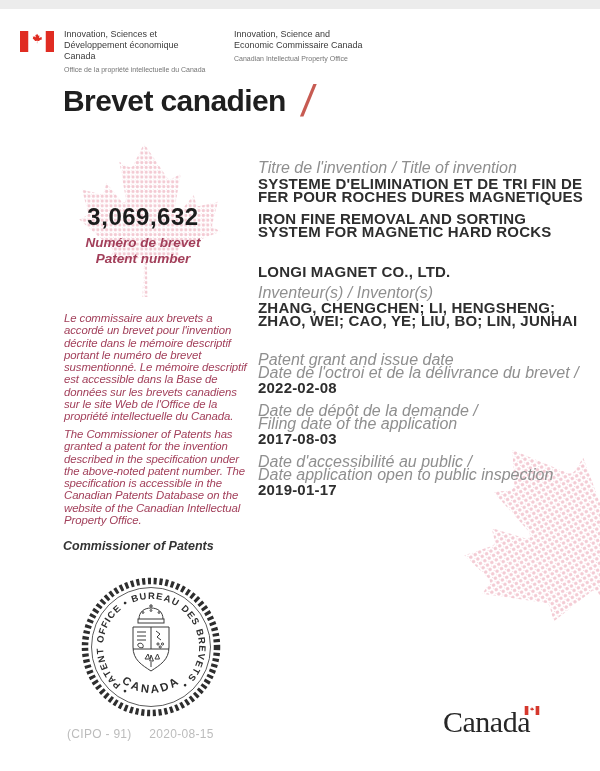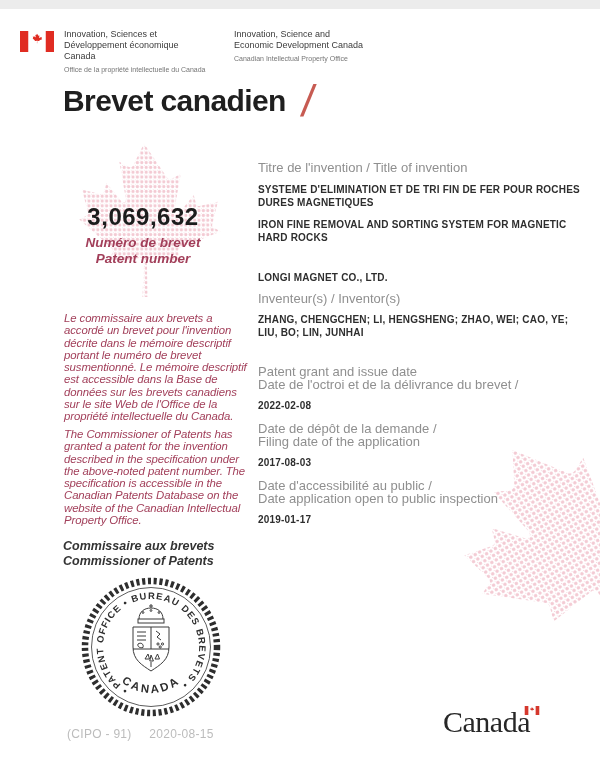--- a/index.html
+++ b/index.html
@@ -37,22 +37,22 @@
   .notice-en{top:427px;}
   .signature{position:absolute;left:63px;top:539px;
     font-size:12.5px;font-style:italic;font-weight:700;color:#333333;line-height:15px;}
 
   
   .seal{position:absolute;left:75px;top:571px;width:152px;height:152px;}
   .seal text{font-family:"Liberation Sans",sans-serif;}
 
   
   .details{position:absolute;left:258px;top:162px;width:332px;}
-  .label{font-size:13px;color:#8f8f8f;line-height:12.5px;}
-  .value{font-size:10px;font-weight:700;color:#2e2e2e;line-height:13px;letter-spacing:0.2px;margin-top:8px;}
+  .label{font-size:16px;color:#8f8f8f;line-height:12.5px;font-style:italic;}
+  .value{font-size:15px;font-weight:700;color:#2e2e2e;line-height:13px;letter-spacing:0.2px;margin-top:2px;}
   .mb-sm{margin-bottom:9px;}
   .mb-lg{margin-bottom:27px;}
   .date-block{margin-bottom:11px;}
 
   
   .cipo{position:absolute;left:67px;top:727px;font-size:12px;color:#bcbcbc;letter-spacing:0.3px;text-align:center;}
   .cipo span{margin-right:14px;}
   .wordmark{position:absolute;left:443px;top:705px;width:120px;}
   .wordmark-text{font-family:"Liberation Serif",serif;font-size:30px;color:#272727;letter-spacing:-0.5px;}
   .wordmark-flag{position:absolute;left:81px;top:1px;width:16px;height:9px;}
@@ -92,41 +92,40 @@
         <path fill="#e02c22" d="M50,1 l-4.8,9 c-0.5,1 -1.6,1.1 -2.6,0.6 l-3.8,-2 2.8,14.7 c0.6,2.7 -1.3,2.7 -2.2,1.5 l-6.5,-7.3 -1.1,3.7 c-0.1,0.5 -0.7,1 -1.5,0.9 l-8.4,-1.8 2.2,8 c0.5,1.8 0.8,2.5 -0.5,3 l-3,1.4 14.4,11.7 c0.6,0.5 0.9,1.3 0.6,2 l-1.2,4.1 c5,-0.6 9.4,-1.4 14.4,-1.9 0.4,0 1.2,0.7 1.2,1.2 l-0.7,15.2 h2.4 l-0.4,-15.1 c0,-0.5 0.7,-1.3 1.1,-1.2 5,0.5 9.4,1.3 14.4,1.9 l-1.2,-4.1 c-0.2,-0.7 0.1,-1.5 0.6,-2 L84.9,37.7 81.9,36.3 c-1.3,-0.5 -1,-1.2 -0.5,-3 l2.2,-8 -8.4,1.8 c-0.8,0.1 -1.4,-0.4 -1.5,-0.9 l-1.1,-3.7 -6.5,7.3 c-0.9,1.2 -2.8,1.2 -2.2,-1.5 l2.8,-14.7 -3.8,2 c-1,0.5 -2.1,0.4 -2.6,-0.6 z"></path>
       </g>
     </svg>
     <div class="dept">
       <div class="dept-line">Innovation, Sciences et</div>
       <div class="dept-line">Développement économique Canada</div>
       <div class="dept-sub">Office de la propriété intellectuelle du Canada</div>
     </div>
     <div class="dept">
       <div class="dept-line">Innovation, Science and</div>
-      <div class="dept-line">Economic Development Canada</div>
+      <div class="dept-line">Economic Commissaire Canada</div>
       <div class="dept-sub">Canadian Intellectual Property Office</div>
     </div>
   </header>
 
   <div class="doc-title">
     <span class="t">Brevet canadien</span>
     <span class="slash">/</span>
   </div>
 
   <div class="pn-block">
     <div class="pn">3,069,632</div>
     <div class="pn-label">Numéro de brevet</div>
     <div class="pn-label">Patent number</div>
   </div>
 
   <p class="notice notice-fr">Le commissaire aux brevets a accordé un brevet pour l'invention décrite dans le mémoire descriptif portant le numéro de brevet susmentionné. Le mémoire descriptif est accessible dans la Base de données sur les brevets canadiens sur le site Web de l'Office de la propriété intellectuelle du Canada.</p>
   <p class="notice notice-en">The Commissioner of Patents has granted a patent for the invention described in the specification under the above-noted patent number. The specification is accessible in the Canadian Patents Database on the website of the Canadian Intellectual Property Office.</p>
 
   <div class="signature">
-    <div>Commissaire aux brevets</div>
     <div>Commissioner of Patents</div>
   </div>
 
   <svg class="seal" viewBox="0 0 152 152">
     <defs>
       <path id="sealTopArc" d="M 76,124 A 48,48 0 1 1 76.05,124" fill="none"></path>
       <path id="sealBottomArc" d="M 35.4,97.6 A 46,46 0 0 0 116.6,97.6" fill="none"></path>
     </defs>
     <circle cx="76" cy="76" r="66" fill="none" stroke="#2e2e2e" stroke-width="6.5" stroke-dasharray="3.1 2.7"></circle>
     <circle cx="76" cy="76" r="59.5" fill="none" stroke="#4a4a4a" stroke-width="0.9"></circle>

